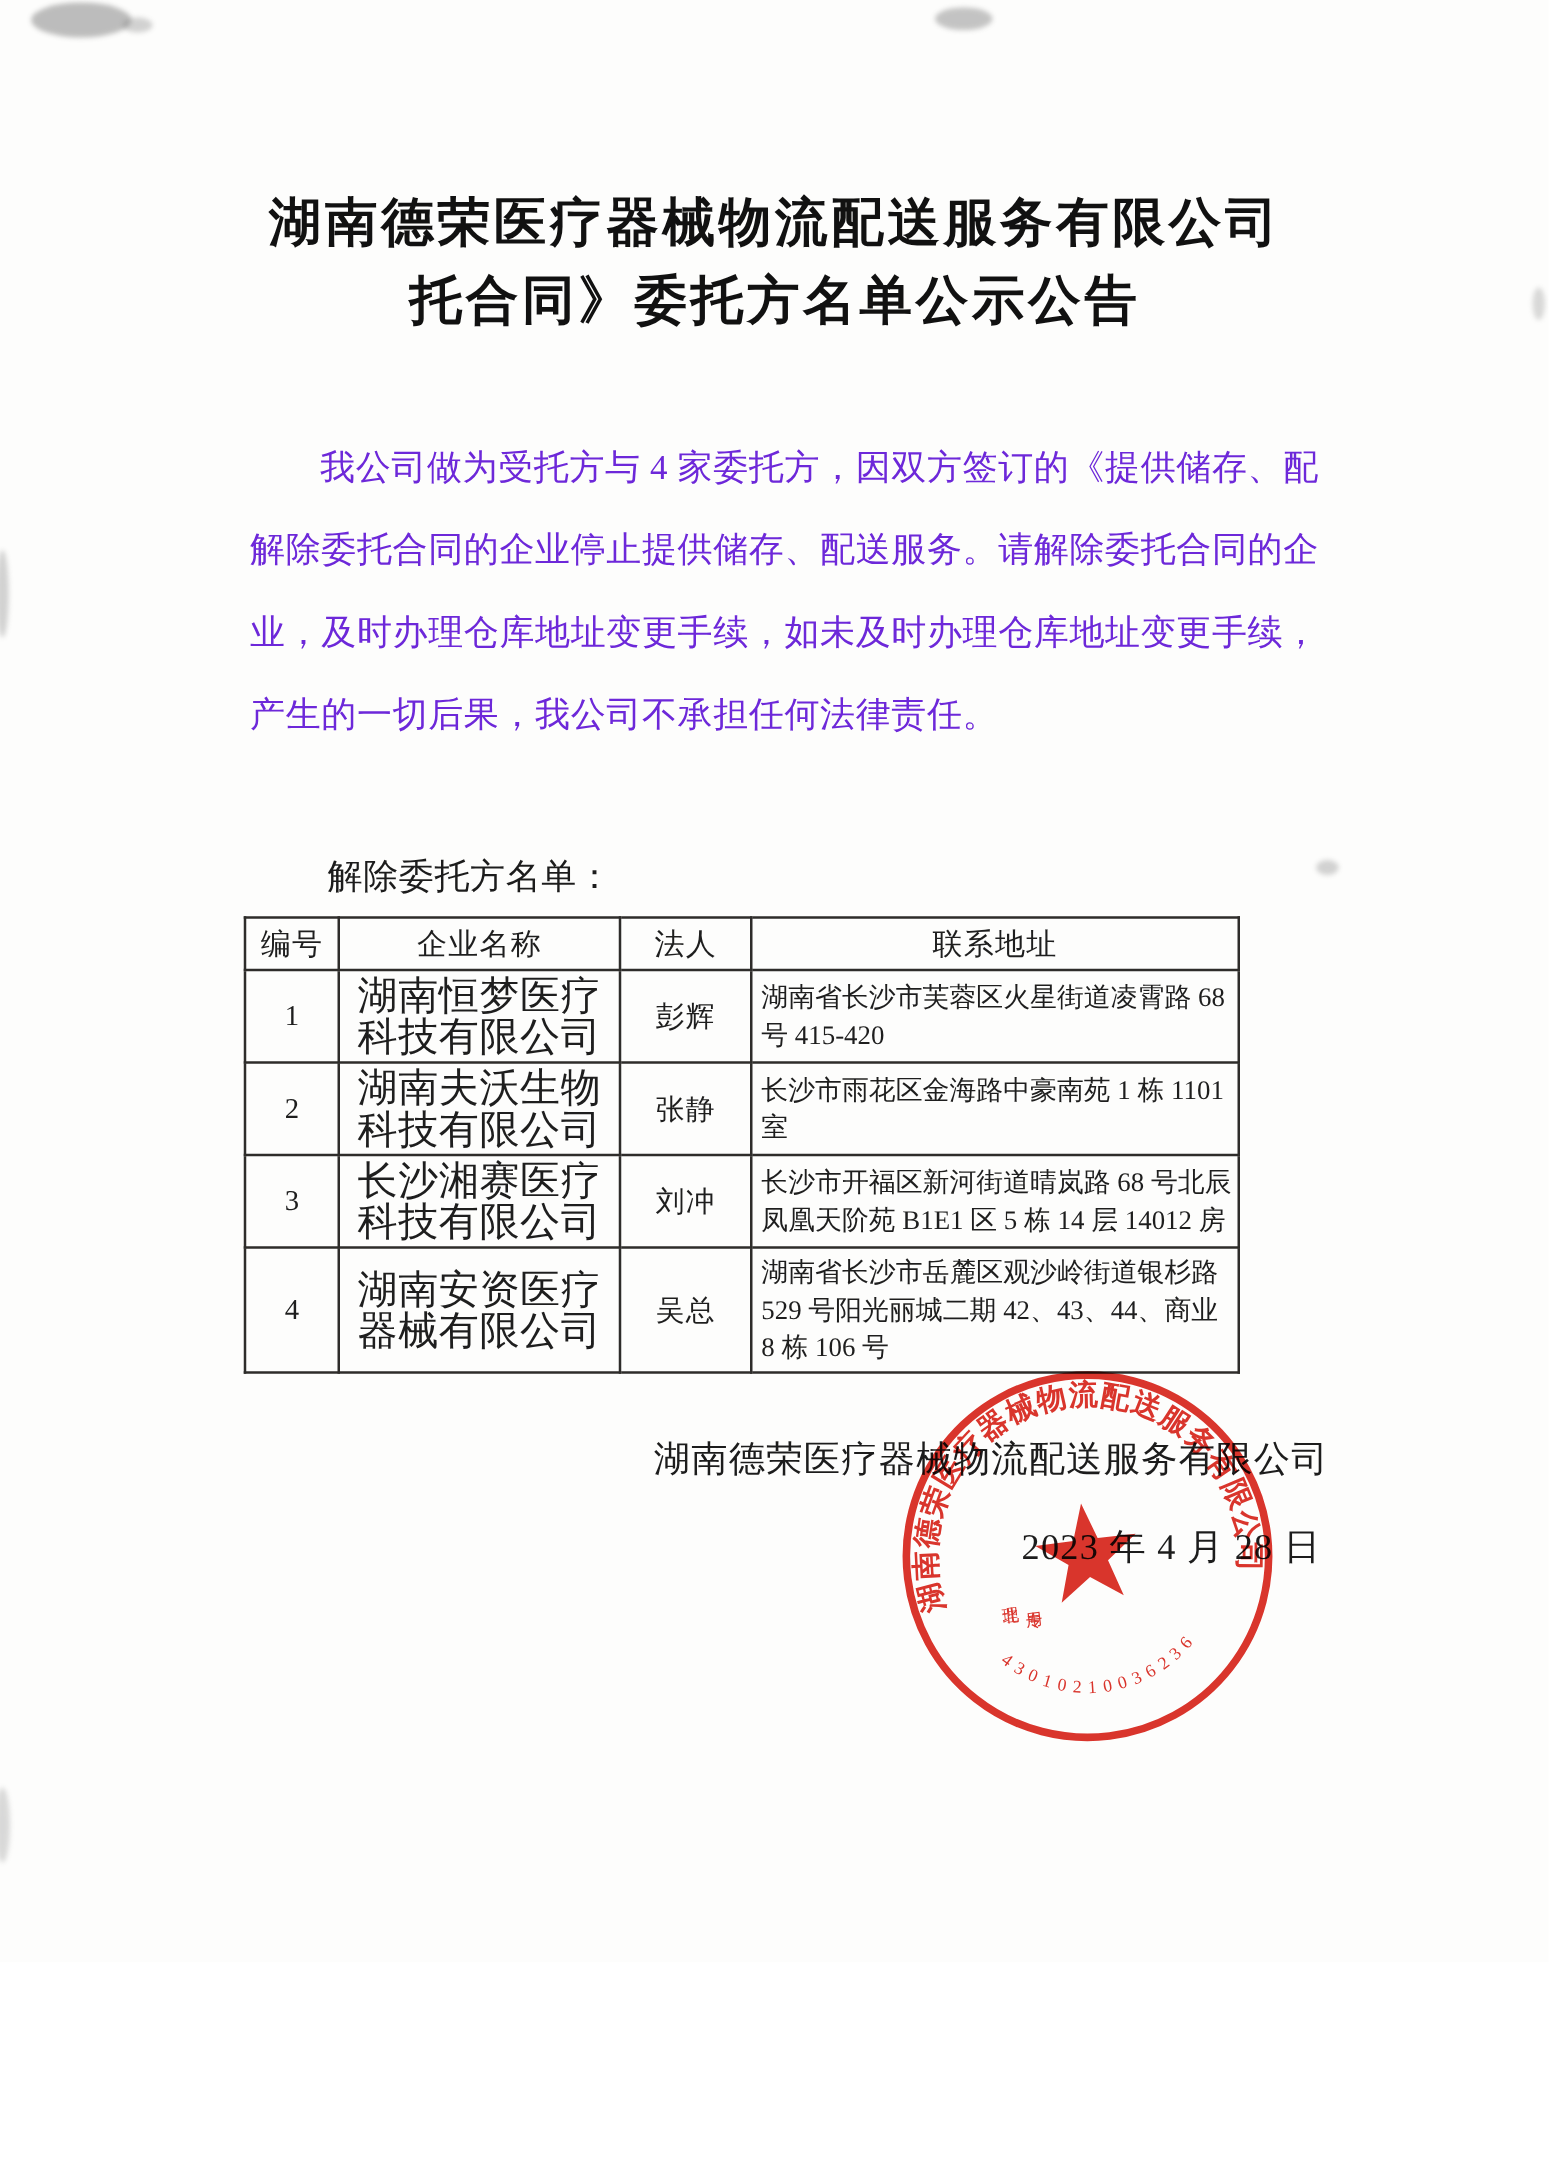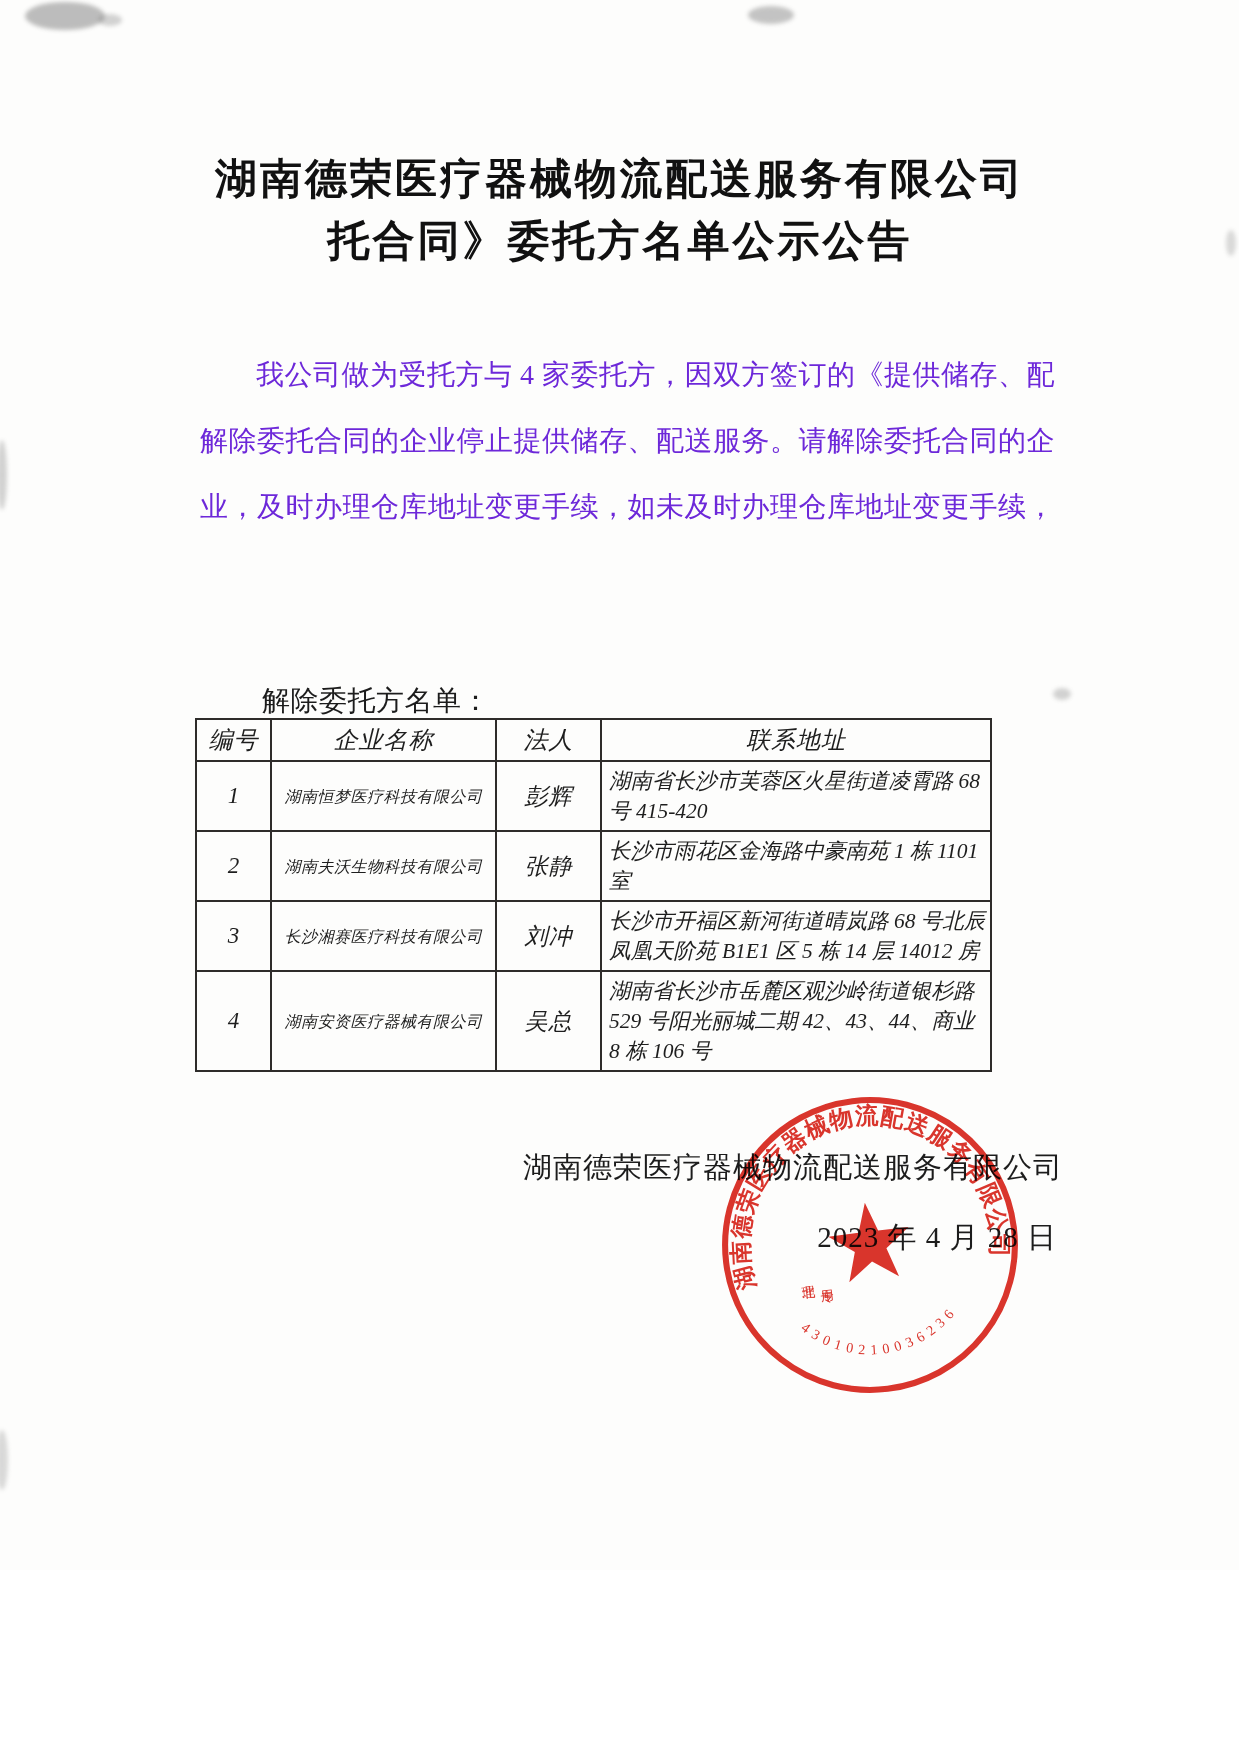--- a/index.html
+++ b/index.html
@@ -19,31 +19,31 @@
   .body-line{
     font-size:28px;letter-spacing:.5px;line-height:66px;white-space:nowrap;color:#6d28d9;
   }
   .body-line:first-child{text-indent:2em;}
 
   .list-label{
     position:absolute;top:682px;left:262px;font-size:28px;letter-spacing:.5px;color:#1c1c1c;
   }
 
   table.roster{
-    position:absolute;top:718px;left:195px;width:795px;
-    border-collapse:collapse;table-layout:fixed;font-style:italic;
+    position:absolute;top:733px;left:195px;width:795px;
+    border-collapse:collapse;table-layout:fixed;
   }
   table.roster th,table.roster td{
     border:2px solid #2e2c2a;color:#1e1e1e;
   }
   table.roster th{
     font-size:24px;font-weight:normal;height:38px;text-align:center;letter-spacing:1px;
   }
   td.c-no{font-size:23px;text-align:center;}
-  td.c-company{font-size:16px;letter-spacing:.5px;text-align:center;line-height:33px;padding:3px 9px;}
+  td.c-company{font-size:32px;letter-spacing:.5px;text-align:center;line-height:33px;padding:3px 9px;}
   td.c-legal{font-size:23px;text-align:center;letter-spacing:1px;}
   td.c-address{font-size:21.5px;text-align:left;line-height:30px;padding:4px 4px 4px 7px;}
 
   .signature{
     position:absolute;top:1148px;right:176px;font-size:29px;letter-spacing:1px;color:#1c1c1c;
   }
   .sign-date{
     position:absolute;top:1218px;right:182px;font-size:29px;letter-spacing:1px;color:#1c1c1c;
   }
 
@@ -70,20 +70,21 @@
 
   <div class="doc-title" id="doc-title">
       <div class="title-line">湖南德荣医疗器械物流配送服务有限公司</div>
       <div class="title-line">托合同》委托方名单公示公告</div>
     </div>
 
   <div class="doc-body" id="doc-body">
       <div class="body-line">我公司做为受托方与 4 家委托方，因双方签订的《提供储存、配</div>
       <div class="body-line">解除委托合同的企业停止提供储存、配送服务。请解除委托合同的企</div>
       <div class="body-line">业，及时办理仓库地址变更手续，如未及时办理仓库地址变更手续，</div>
+      <div class="body-line">产生的一切后果，我公司不承担任何法律责任。</div>
     </div>
 
   <div class="list-label">解除委托方名单：</div>
 
   <table class="roster">
     <colgroup>
       <col style="width:75px">
         <col style="width:225px">
         <col style="width:105px">
         <col style="width:390px">

